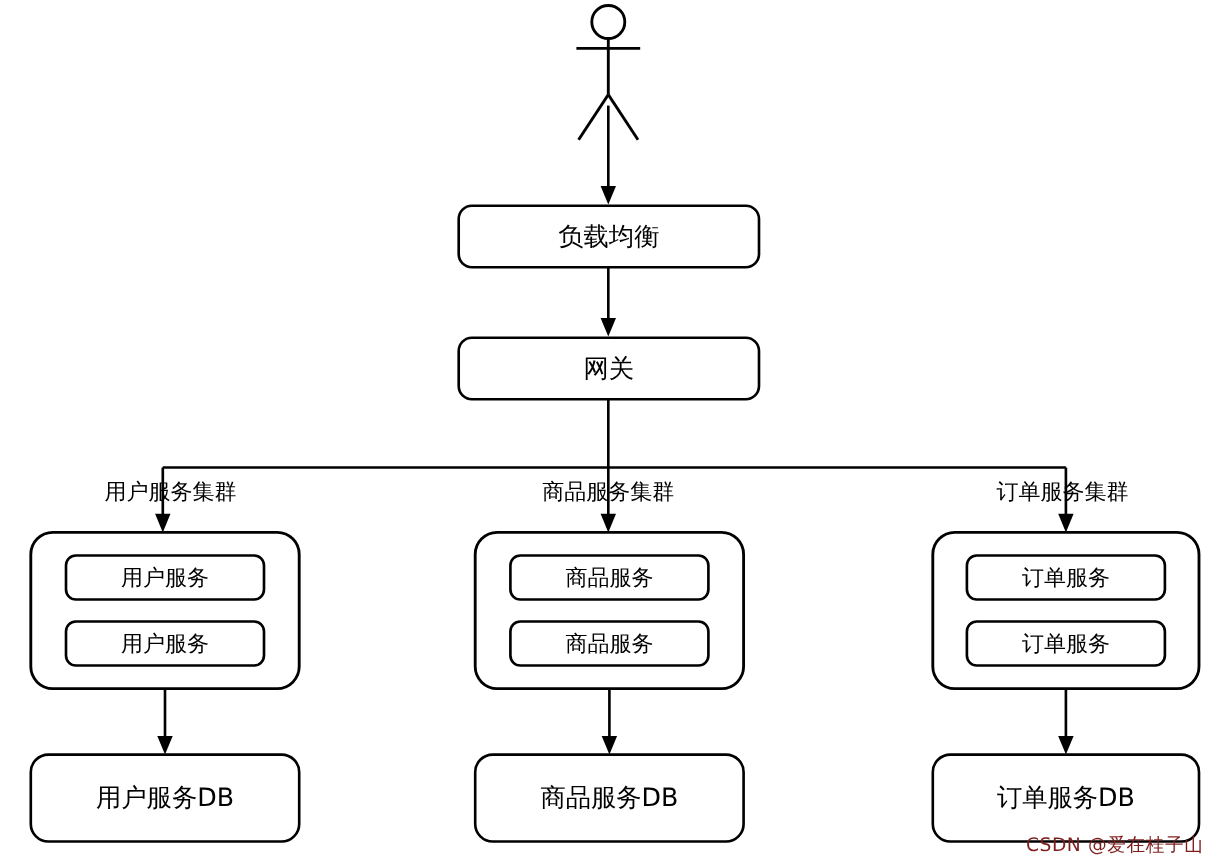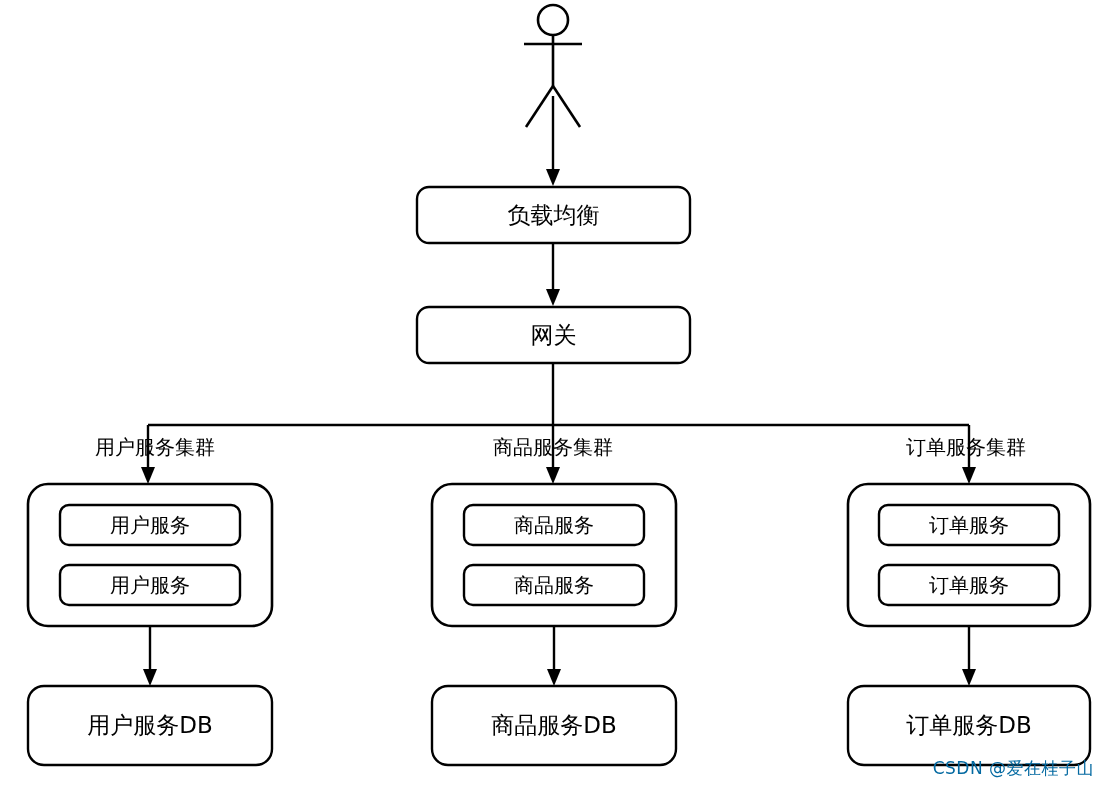--- a/index.html
+++ b/index.html
@@ -74,21 +74,21 @@
     font-size: 20px;
     text-anchor: middle;
     dominant-baseline: middle;
   }
   .watermark {
     position: absolute;
     right: 14px;
     bottom: 6px;
     font-family: "DejaVu Sans", "Liberation Sans", sans-serif;
     font-size: 17px;
-    color: #0369a1;
+    color: #7f1d1d;
     letter-spacing: 0.5px;
     white-space: nowrap;
     user-select: none;
   }
 </style>
 </head>
 <body>
 
 <div id="diagram-root">
 

